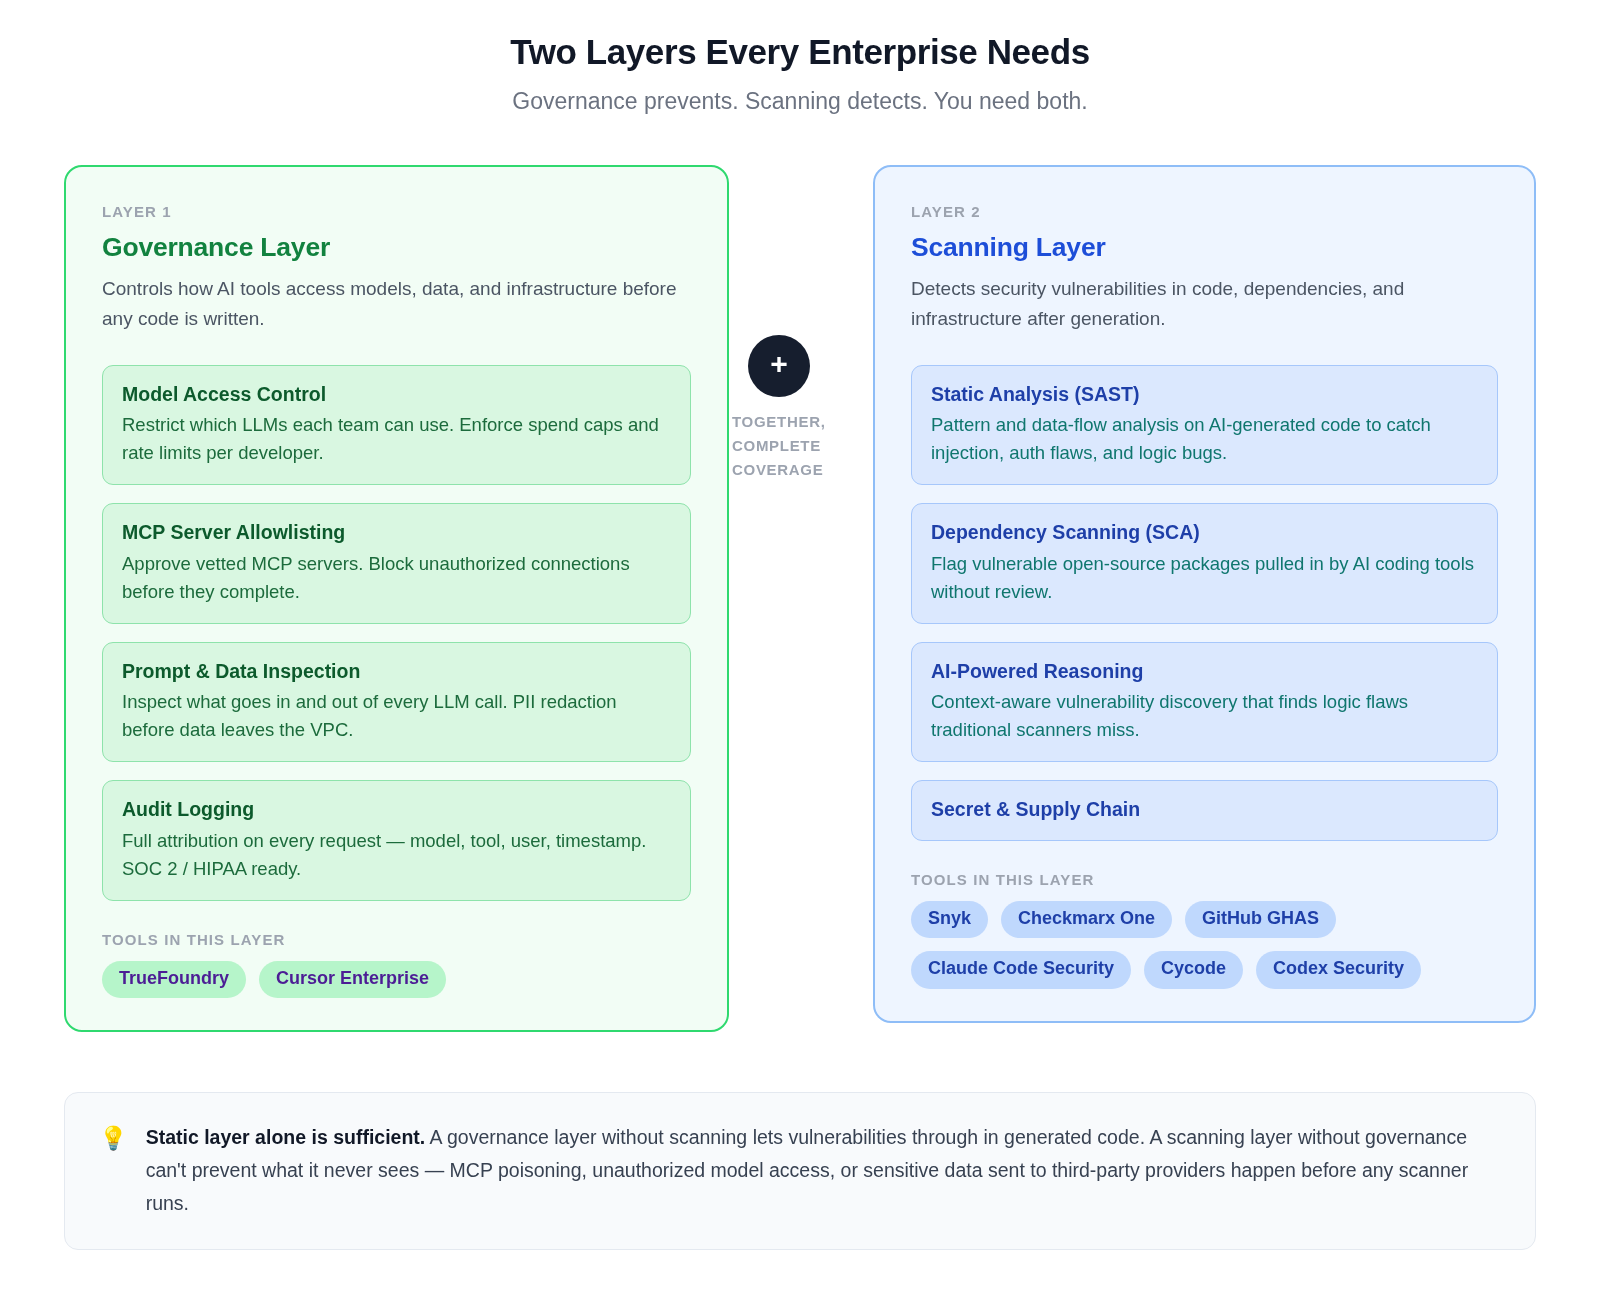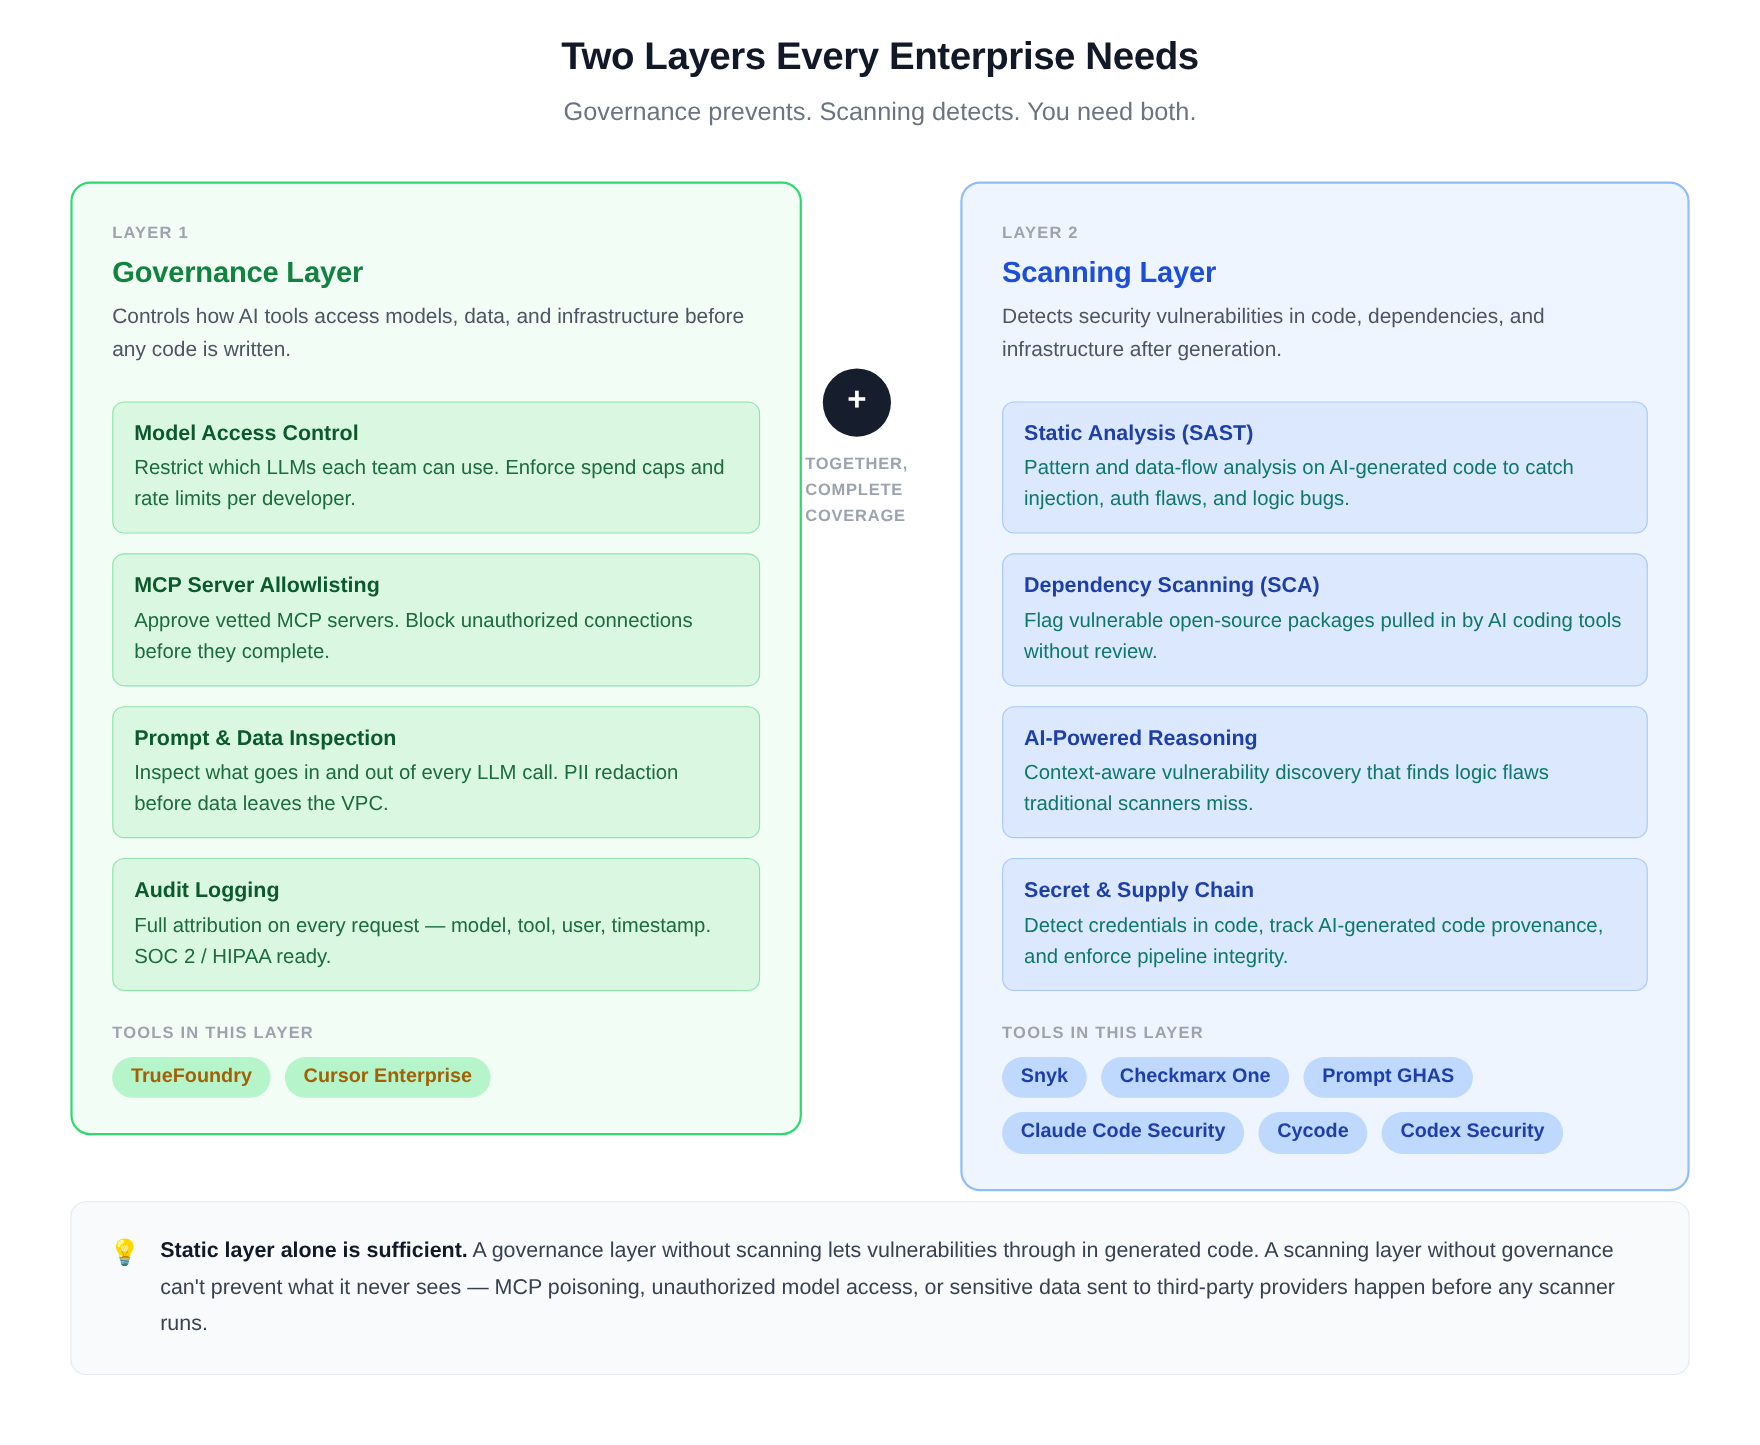--- a/index.html
+++ b/index.html
@@ -136,21 +136,21 @@
     gap: 13px;
   }
   .chip {
     border-radius: 999px;
     padding: 7px 17px 9px 17px;
     font-size: 18px;
     font-weight: bold;
     line-height: 1.2;
     white-space: nowrap;
   }
-  .governance .chip { background: #b6f5ca; color: #a16207; }
+  .governance .chip { background: #b6f5ca; color: #4c1d95; }
   .scanning   .chip { background: #bfd8fd; color: #1e3fa8; }
 
   
   .connector {
     position: absolute;
     left: 728px;
     top: 170px;
     width: 102px;
     display: flex;
     flex-direction: column;
@@ -267,29 +267,28 @@
         <div class="feature">
           <div class="feature-title">Dependency Scanning (SCA)</div>
           <div class="feature-desc">Flag vulnerable open-source packages pulled in by AI coding tools without review.</div>
         </div>
         <div class="feature">
           <div class="feature-title">AI-Powered Reasoning</div>
           <div class="feature-desc">Context-aware vulnerability discovery that finds logic flaws traditional scanners miss.</div>
         </div>
         <div class="feature">
           <div class="feature-title">Secret &amp; Supply Chain</div>
-          <div class="feature-desc">Detect credentials in code, track AI-generated code provenance, and enforce pipeline integrity.</div>
         </div>
       </div>
 
       <div class="tools-label">TOOLS IN THIS LAYER</div>
       <div class="chips">
         <span class="chip">Snyk</span>
         <span class="chip">Checkmarx One</span>
-        <span class="chip">Prompt GHAS</span>
+        <span class="chip">GitHub GHAS</span>
         <span class="chip">Claude Code Security</span>
         <span class="chip">Cycode</span>
         <span class="chip">Codex Security</span>
       </div>
     </div>
 
     <div class="connector">
       <div class="plus-badge">+</div>
       <div class="connector-label">TOGETHER, COMPLETE COVERAGE</div>
     </div>

